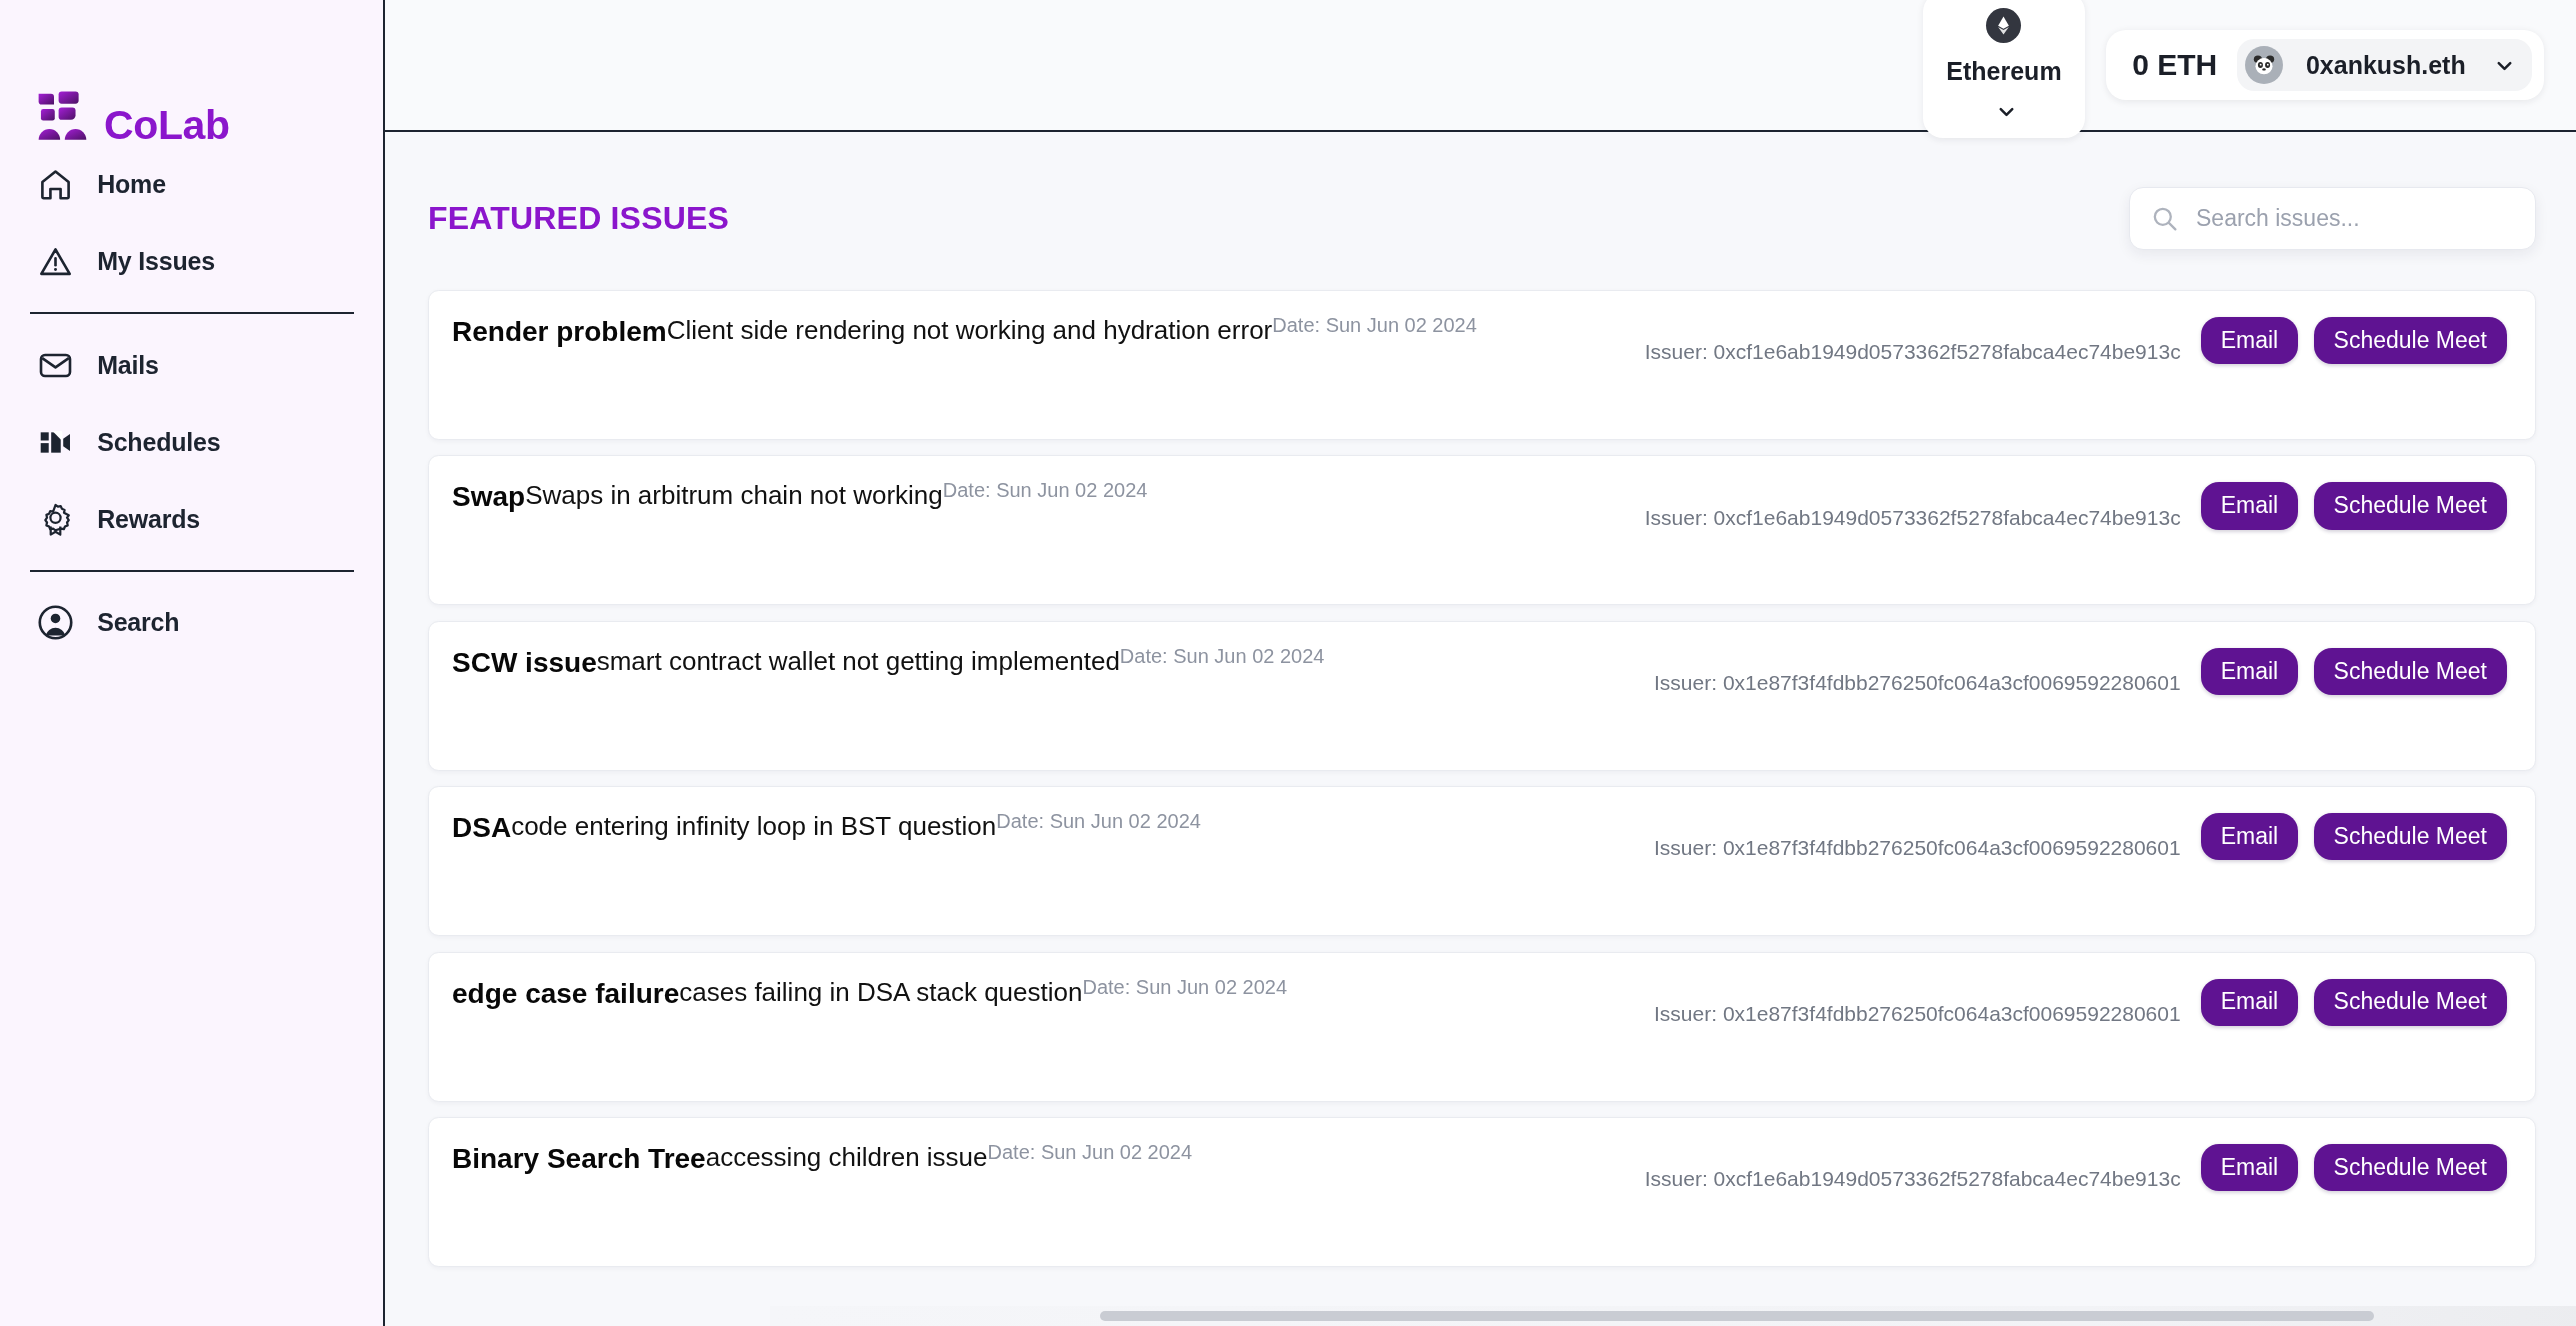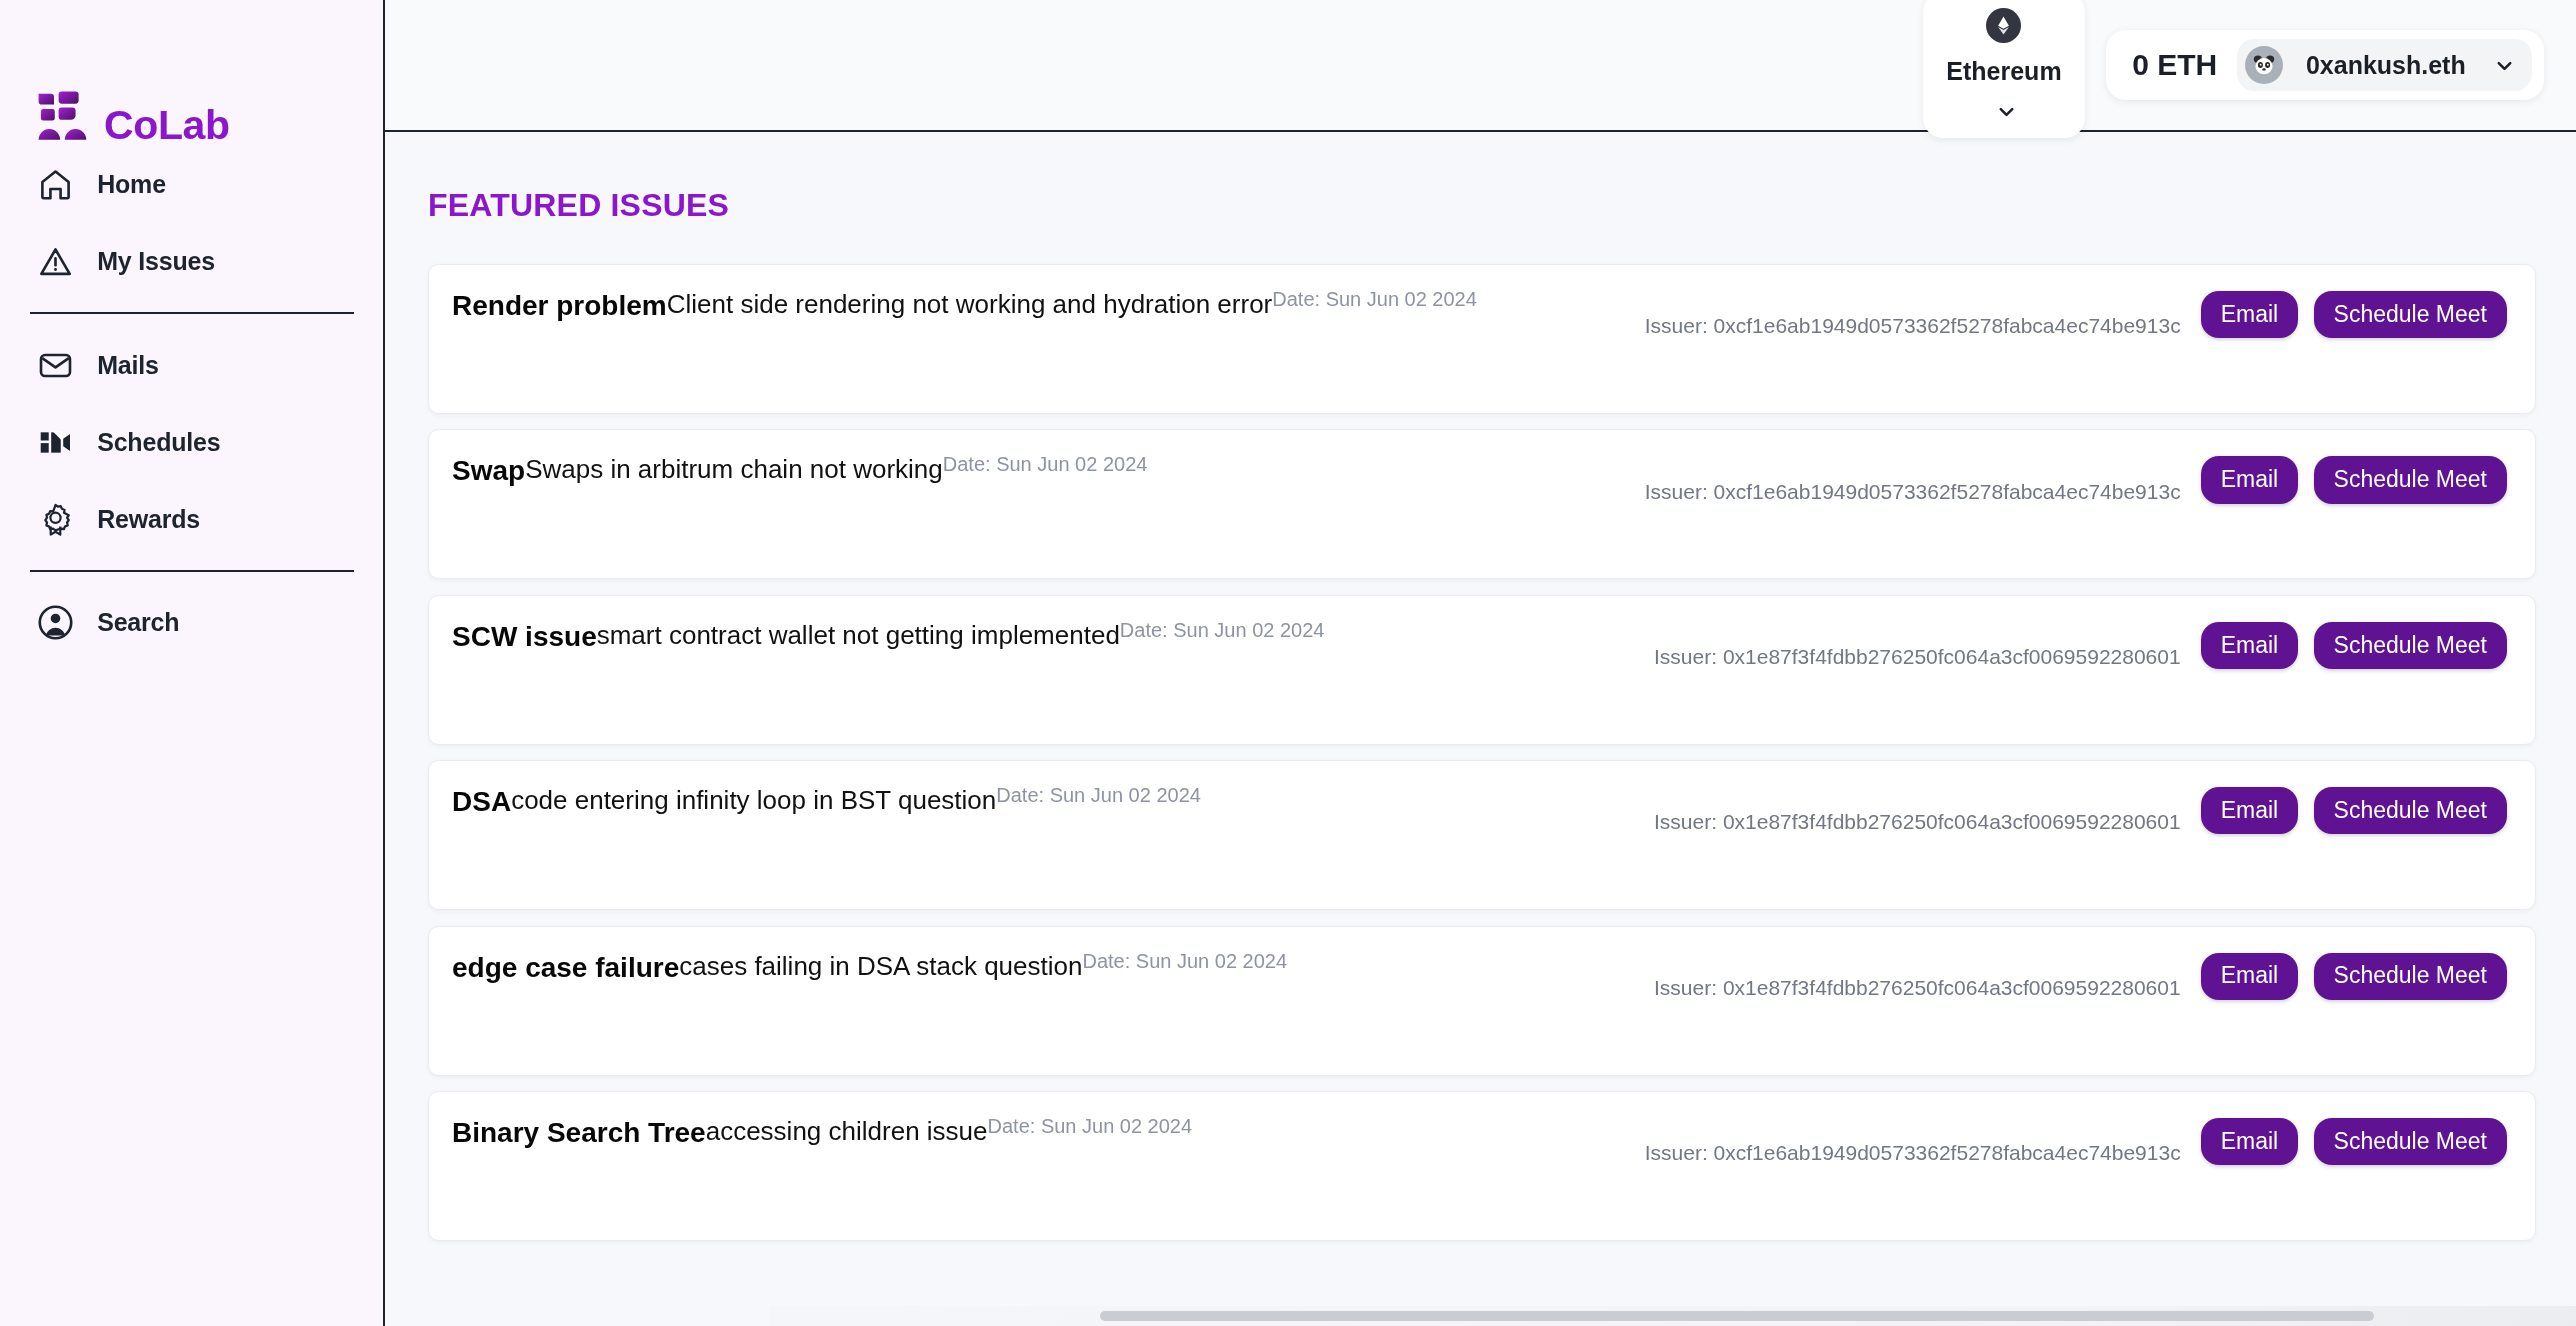--- a/index.html
+++ b/index.html
@@ -422,20 +422,29 @@
         </span>
       </span>
     </div>
   </header>
 
   <section id="content">
 
     <div id="content-head">
       <h1 id="page-title">FEATURED ISSUES</h1>
 
+      <div id="search-wrap">
+        <span style="display:flex;">
+          <svg viewBox="0 0 24 24" width="29" height="29" fill="none" stroke="#aeb3bd" stroke-width="1.9" stroke-linecap="round">
+            <circle cx="10.6" cy="10.6" r="6.6"></circle>
+            <path d="M15.6 15.6 21 21"></path>
+          </svg>
+        </span>
+        <input id="search-input" type="text" placeholder="Search issues..." style="">
+      </div>
     </div>
 
     <div id="issue-list">
 
       <article class="issue-card">
         <div class="issue-left">
           <div class="issue-title">Render problem</div>
           <div class="issue-desc">Client side rendering not working and hydration error</div>
           <div class="issue-date">Date: Sun Jun 02 2024</div>
         </div>

